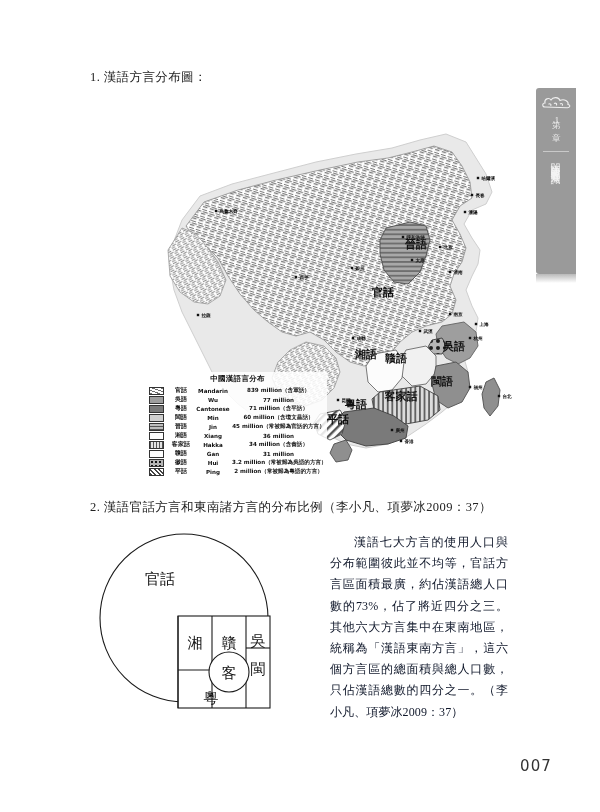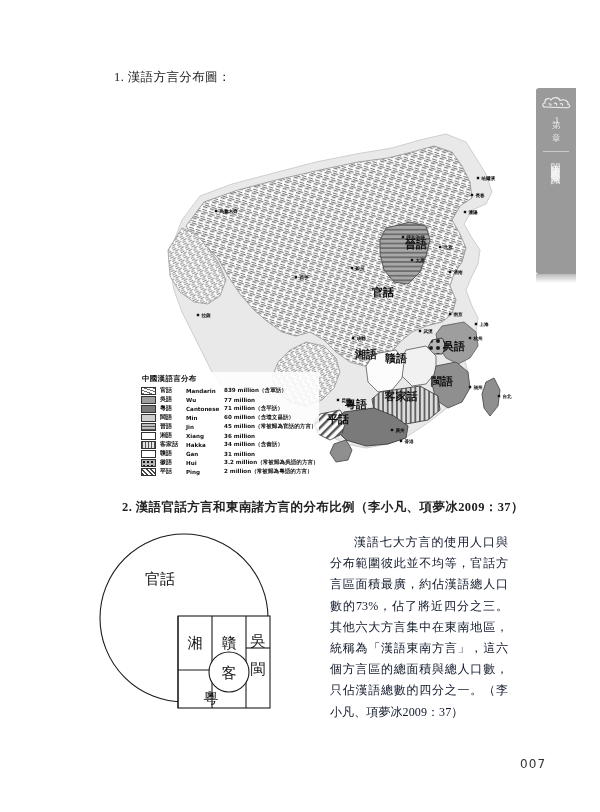--- a/index.html
+++ b/index.html
@@ -39,36 +39,37 @@
   }
   .chapter-tab-shadow{
     position:absolute;left:536px;top:274px;width:40px;height:9px;
     background:linear-gradient(#b9b9b9,#ffffff);
   }
 
   
   .heading{
     position:absolute;
     font-size:12.5px;line-height:18px;letter-spacing:.4px;
-    color:#222;white-space:nowrap;margin-left:24px;
+    color:#222;white-space:nowrap;
   }
   #heading-1{left:90px;top:68px;}
-  #heading-2{left:98px;top:498px;font-weight:bold;}
+  #heading-2{left:90px;top:498px;}
 
   
   .map-figure{position:absolute;left:120px;top:100px;width:360px;height:390px;}
   .map-figure svg{display:block;}
 
   
   .map-legend{
-    position:absolute;left:138px;top:372px;
+    position:absolute;left:146px;top:372px;
     width:176px;
     background:rgba(255,255,255,.85);
     font-family:"DejaVu Sans","Liberation Sans",sans-serif;
     padding:2px 2px 3px 3px;
+    text-align:center;
   }
   .legend-title{
     font-size:7.5px;font-weight:bold;color:#111;
     margin:0 0 2.5px 1px;letter-spacing:.3px;
   }
   .legend-row{
     display:flex;align-items:center;height:8.4px;margin-bottom:.6px;
   }
   .swatch{
     width:13px;height:6px;border:.7px solid #333;flex:0 0 auto;margin-right:4px;
@@ -94,21 +95,21 @@
     font-size:12px;line-height:21.2px;
     text-align:justify;text-justify:inter-character;
     color:#0f172a;letter-spacing:.1px;
     text-indent:24px;
   }
 
   
   .folio{
     position:absolute;left:520px;top:757px;
     font-family:"DejaVu Sans","Liberation Sans",sans-serif;
-    font-size:12px;letter-spacing:1.1px;color:#333;
+    font-size:15px;letter-spacing:1.1px;color:#333;
   }
 </style>
 </head>
 <body>
 
 <div class="page">
 
   <div class="chapter-tab">
     <div class="cloud">
       <svg width="30" height="17" viewBox="0 0 30 17">

